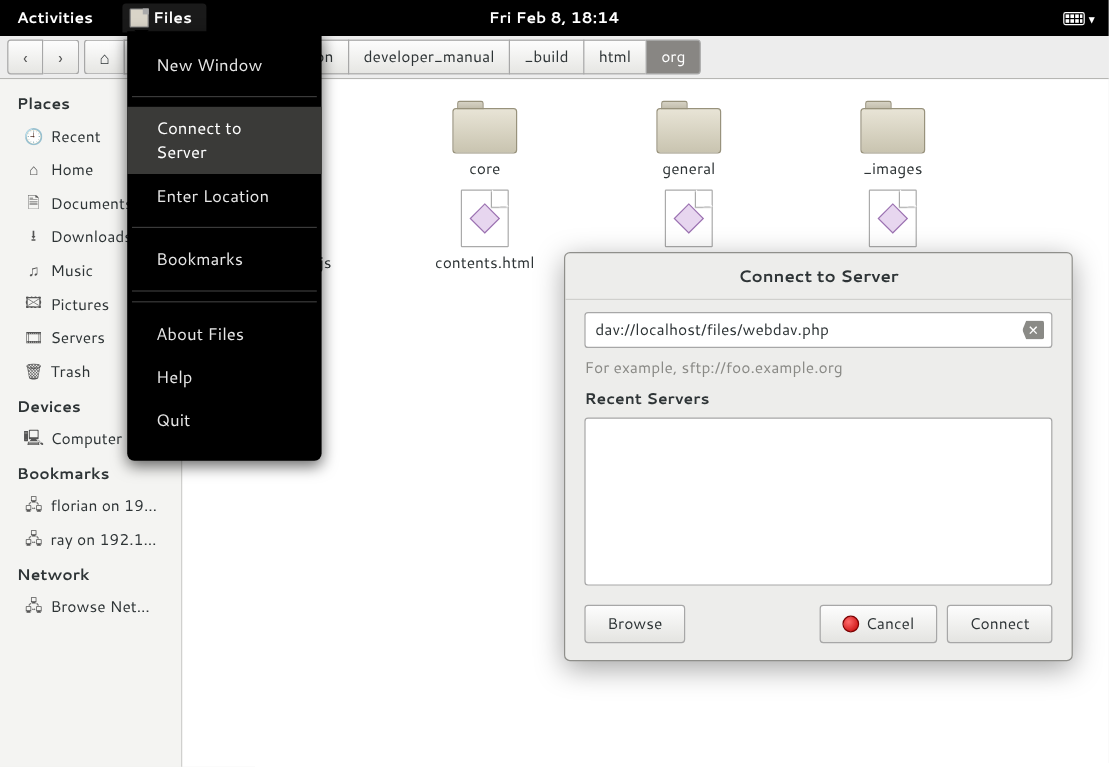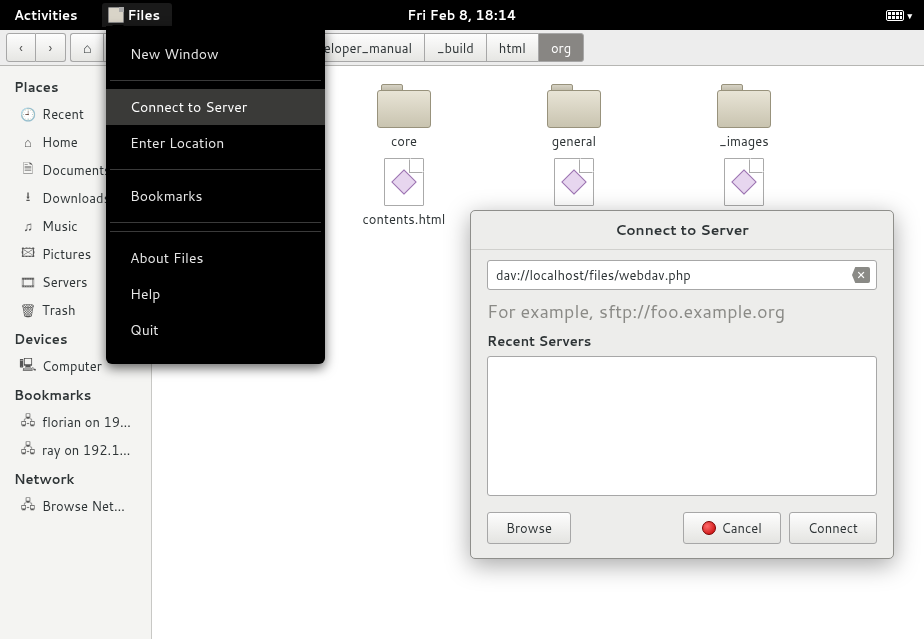--- a/index.html
+++ b/index.html
@@ -43,33 +43,33 @@
 .files { flex: 1; background: #fff; padding: 18px 12px; display: flex; flex-wrap: wrap; align-content: flex-start; gap: 8px 30px; }
 .file { width: 140px; display: flex; flex-direction: column; align-items: center; gap: 4px; font-size: 13px; }
 .folder-ico { width: 54px; height: 44px; position: relative; }
 .folder-ico::before { content: ""; position: absolute; top: 0; left: 4px; width: 20px; height: 8px; background: linear-gradient(#d6d2c4,#b8b3a0); border: 1px solid #98927c; border-radius: 2px 2px 0 0; }
 .folder-ico::after { content: ""; position: absolute; top: 6px; left: 0; right: 0; bottom: 0; background: linear-gradient(#e8e4d6,#c9c4b0); border: 1px solid #98927c; border-radius: 3px; }
 .doc-ico { width: 40px; height: 48px; background: #fff; border: 1px solid #aaa; position: relative; border-radius: 1px; }
 .doc-ico::before { content: ""; position: absolute; right: -1px; top: -1px; border: 7px solid #fff; border-top-color: transparent; border-right-color: transparent; filter: drop-shadow(-1px 1px 0 #aaa); }
 .doc-ico .badge { position: absolute; left: 50%; top: 50%; transform: translate(-50%,-50%) rotate(45deg); width: 18px; height: 18px; border: 1px solid #9b72b0; background: #e7d6ef; }
 
 
-.menu { position: absolute; left: 106px; top: 26px; width: 219px; background: #000; border-radius: 0 0 6px 6px; padding: 10px 0 16px; color: #e6e6e6; font-size: 14px; box-shadow: 0 4px 12px rgba(0,0,0,.6); }
+.menu { position: absolute; left: 106px; top: 26px; width: 162px; background: #000; border-radius: 0 0 6px 6px; padding: 10px 0 16px; color: #e6e6e6; font-size: 14px; box-shadow: 0 4px 12px rgba(0,0,0,.6); }
 .menu .mi { padding: 8px 24px; cursor: pointer; }
 .menu .mi.hover { background: #3a3a38; color: #fff; }
 .menu .sep { height: 1px; background: #3a3a3a; margin: 8px 4px; }
 
 
 .dialog { position: absolute; left: 470px; top: 210px; width: 424px; background: #ededeb; border: 1px solid #8f8f8b; border-radius: 5px; box-shadow: 0 6px 24px rgba(0,0,0,.35); padding: 0 0 14px; }
 .dialog .title { text-align: center; padding: 9px 0; font-size: 14px; font-weight: 600; color: #2e3436; border-bottom: 1px solid #d0d0cd; }
 .dialog .body { padding: 10px 16px 4px; }
 .dialog .lbl { font-weight: 700; font-size: 13px; margin: 8px 0 6px; color: #2e3436; }
 .dialog .field { display: flex; align-items: center; height: 30px; border: 1px solid #a7a7a7; border-radius: 3px; background: #fff; padding: 0 6px 0 8px; font-size: 13px; }
 .dialog .field span:first-child { flex: 1; }
-.dialog .hint { font-size: 18px; color: #8a8a86; margin: 8px 0 4px; }
+.dialog .hint { font-size: 13px; color: #8a8a86; margin: 8px 0 4px; }
 .dialog .recent-box { height: 140px; border: 1px solid #a7a7a7; border-radius: 3px; background: #fff; margin-bottom: 12px; }
 .dialog .btn-row { display: flex; gap: 8px; padding: 0 16px; }
 .dialog .spacer { flex: 1; }
 .btn { height: 32px; padding: 0 18px; border: 1px solid #a7a7a7; background: linear-gradient(#fdfdfd,#e4e4e1); border-radius: 3px; font-size: 13px; display: inline-flex; align-items: center; gap: 6px; color: #2e3436; }
 .record-dot { width: 14px; height: 14px; background: radial-gradient(circle at 35% 35%, #ff6b6b, #c20000); border-radius: 50%; border: 1px solid #7a0000; }
 .clear-x { width: 18px; height: 16px; background: #8a8a86; border-radius: 2px; color: #fff; font-size: 11px; display: flex; align-items: center; justify-content: center; position: relative; clip-path: polygon(18% 0, 100% 0, 100% 100%, 18% 100%, 0 50%); }
 </style>
 </head>
 <body>
 

